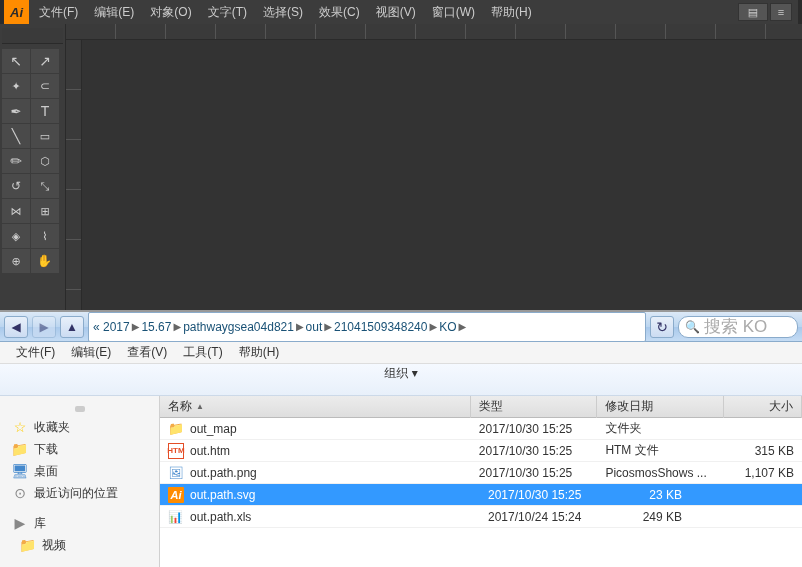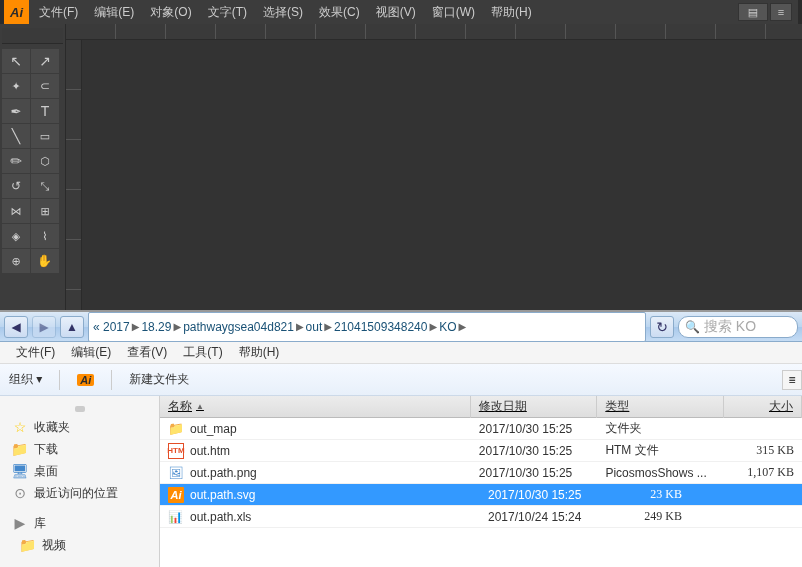--- a/index.html
+++ b/index.html
@@ -212,23 +212,24 @@
       cursor: pointer;
       color: #333;
       font-size: 12px;
     }
 
     #explorer-toolbar {
       height: 32px;
       background: linear-gradient(to bottom, #f5f9ff, #e8f0fa);
       display: flex;
       align-items: center;
-      padding: 0 0;
+      padding: 0 8px;
       gap: 8px;
       border-bottom: 1px solid #ccd9e8;
+      flex-direction: column;
     }
 
     .toolbar-item {
       height: 26px;
       padding: 0 8px;
       display: flex;
       align-items: center;
       gap: 4px;
       cursor: pointer;
       border: 1px solid transparent;
@@ -291,21 +292,20 @@
       background: white;
     }
 
     #file-list-header {
       display: flex;
       align-items: center;
       height: 22px;
       background: linear-gradient(to bottom, #ececec, #dedede);
       border-bottom: 1px solid #bbb;
       padding: 0;
-      text-decoration: underline;
     }
 
     .col-header {
       display: flex;
       align-items: center;
       padding: 0 8px;
       font-size: 12px;
       color: #333;
       height: 22px;
       border-right: 1px solid #ccc;
@@ -350,21 +350,21 @@
       display: flex;
       align-items: center;
       white-space: nowrap;
       overflow: hidden;
       text-overflow: ellipsis;
     }
 
     .file-cell.name { width: 320px; gap: 6px; }
     .file-cell.date { width: 130px; }
     .file-cell.type { width: 130px; }
-    .file-cell.size { width: 80px; justify-content: flex-end; font-family: Liberation Serif, serif; }
+    .file-cell.size { width: 80px; justify-content: flex-end; }
 
     .file-icon {
       width: 16px;
       height: 16px;
       display: flex;
       align-items: center;
       justify-content: center;
       font-size: 13px;
       flex-shrink: 0;
     }
@@ -504,37 +504,37 @@
 <div id="explorer">
 
   <div id="explorer-titlebar">
     <div class="nav-btn">◀</div>
     <div class="nav-btn" style="opacity:0.5;">▶</div>
     <div class="nav-btn">▲</div>
 
     <div id="address-bar">
       <span class="address-segment">« 2017</span>
       <span class="address-arrow">▶</span>
-      <span class="address-segment">18.29</span>
+      <span class="address-segment">15.67</span>
       <span class="address-arrow">▶</span>
       <span class="address-segment">pathwaygsea04d821</span>
       <span class="address-arrow">▶</span>
       <span class="address-segment">out</span>
       <span class="address-arrow">▶</span>
       <span class="address-segment">21041509348240</span>
       <span class="address-arrow">▶</span>
       <span class="address-segment">KO</span>
       <span class="address-arrow">▶</span>
     </div>
 
     <div class="nav-btn" style="font-size:14px;">↻</div>
 
     <div id="search-box">
       <span style="color:#aaa;font-size:12px;">🔍</span>
-      <span style="font-size:14px;color:#aaa;">搜索 KO</span>
+      <span style="font-size:17px;color:#aaa;">搜索 KO</span>
     </div>
   </div>
 
   <div id="explorer-menubar">
     <div class="exp-menu-item">文件(F)</div>
     <div class="exp-menu-item">编辑(E)</div>
     <div class="exp-menu-item">查看(V)</div>
     <div class="exp-menu-item">工具(T)</div>
     <div class="exp-menu-item">帮助(H)</div>
   </div>
@@ -590,25 +590,25 @@
       </div>
     </div>
 
     <div id="file-list-area">
 
       <div id="file-list-header">
         <div class="col-header col-name">
           <span>名称</span>
           <span class="col-sort-arrow">▲</span>
         </div>
+        <div class="col-header col-type">
+          <span>类型</span>
+        </div>
         <div class="col-header col-date">
           <span>修改日期</span>
-        </div>
-        <div class="col-header col-type">
-          <span>类型</span>
         </div>
         <div class="col-header col-size">
           <span>大小</span>
         </div>
       </div>
 
       <div class="file-row">
         <div class="file-cell name">
           <span class="file-icon icon-folder">📁</span>
           <span>out_map</span>

